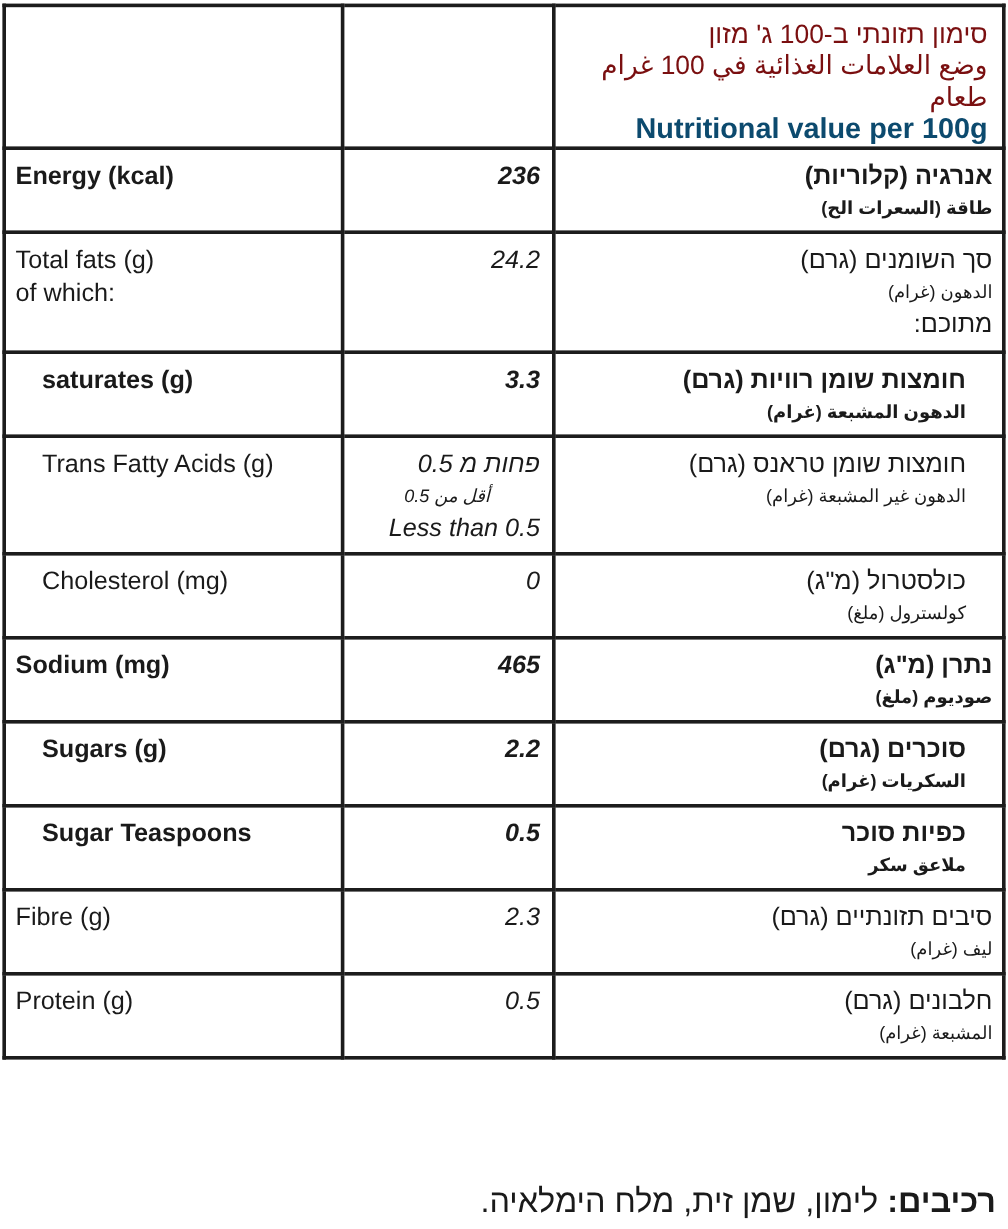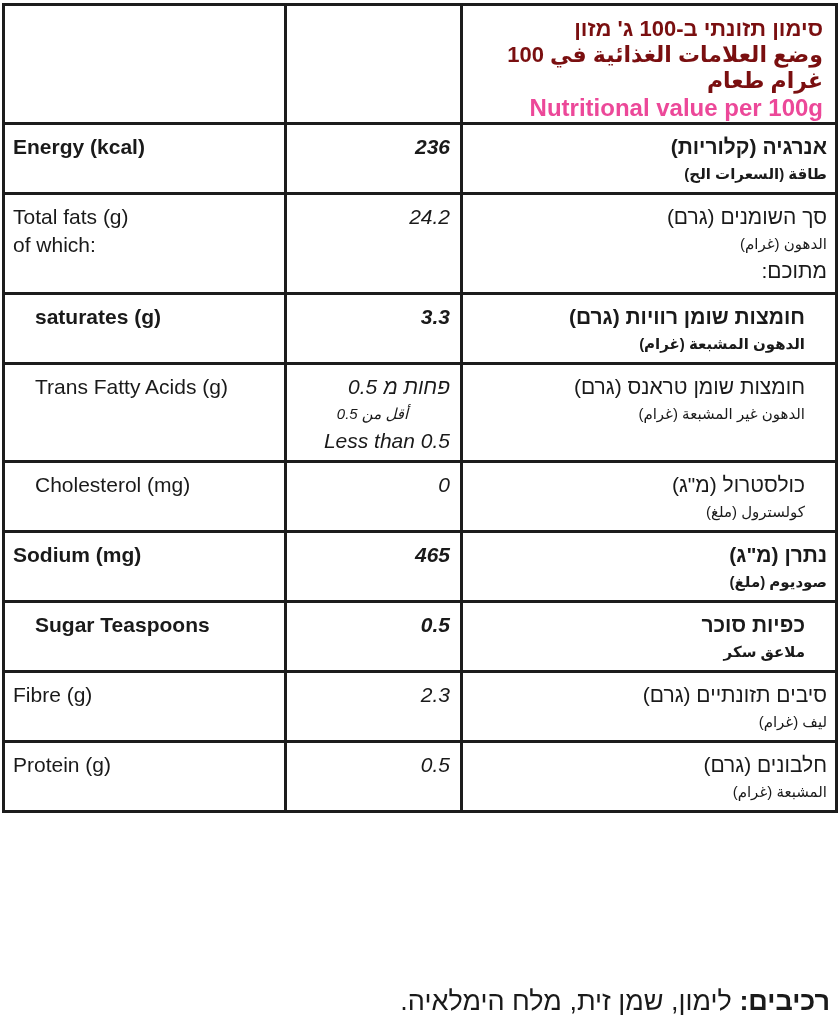--- a/index.html
+++ b/index.html
@@ -19,24 +19,24 @@
     font-size: 21px; line-height: 28px;
   }
   td.en { width: 276px; padding: 8px 8px 0 8px !important; text-align: left; direction: ltr; }
   td.val { width: 170px; padding: 8px 10px 0 8px !important; text-align: right; direction: ltr; }
   td.he { padding: 8px 8px 0 8px !important; text-align: right; direction: rtl; }
   td.en.indent { padding-left: 30px !important; }
   td.he.indent { padding-right: 30px !important; }
   .b { font-weight: bold; }
   .ar { font-size: 15px; line-height: 26px; }
   .header-he {
-    color: #7a0f10; font-weight: bold; font-size: 22px; line-height: 26px;
+    color: #7a0f10; font-weight: normal; font-size: 22px; line-height: 26px;
   }
   .header-en {
-    color: #ec4899; font-weight: bold; font-size: 24px; line-height: 28px; direction: ltr; unicode-bidi: embed;
+    color: #0c4a6e; font-weight: bold; font-size: 24px; line-height: 28px; direction: ltr; unicode-bidi: embed;
   }
   td.head { padding: 10px 12px 0 8px !important; }
   .val-line { display: block; white-space: nowrap; font-style: italic; }
   .ingredients {
     position: absolute; left: 2px; top: 960px; width: 832px; height: 60px;
     direction: rtl; text-align: right; font-size: 27px; line-height: 28px;
   }
   .ingredients .inner { position: absolute; right: 4px; top: 27px; }
   .ingredients .lbl { font-weight: bold; }
 </style>
@@ -130,20 +130,32 @@
         <td class="val b">
           <span class="val-line" style="text-align: right;">465</span>
         </td>
         <td class="he b">
           <div>נתרן (מ"ג)</div>
           <div class="ar">صوديوم (ملغ)</div>
         </td>
       </tr>
       <tr style="height: 70px;">
         <td class="en b indent">
+          <div>Sugars (g)</div>
+        </td>
+        <td class="val b">
+          <span class="val-line" style="text-align: right;">2.2</span>
+        </td>
+        <td class="he b indent">
+          <div>סוכרים (גרם)</div>
+          <div class="ar">السكريات (غرام)</div>
+        </td>
+      </tr>
+      <tr style="height: 70px;">
+        <td class="en b indent">
           <div>Sugar Teaspoons</div>
         </td>
         <td class="val b">
           <span class="val-line" style="text-align: right;">0.5</span>
         </td>
         <td class="he b indent">
           <div>כפיות סוכר</div>
           <div class="ar">ملاعق سكر</div>
         </td>
       </tr>

